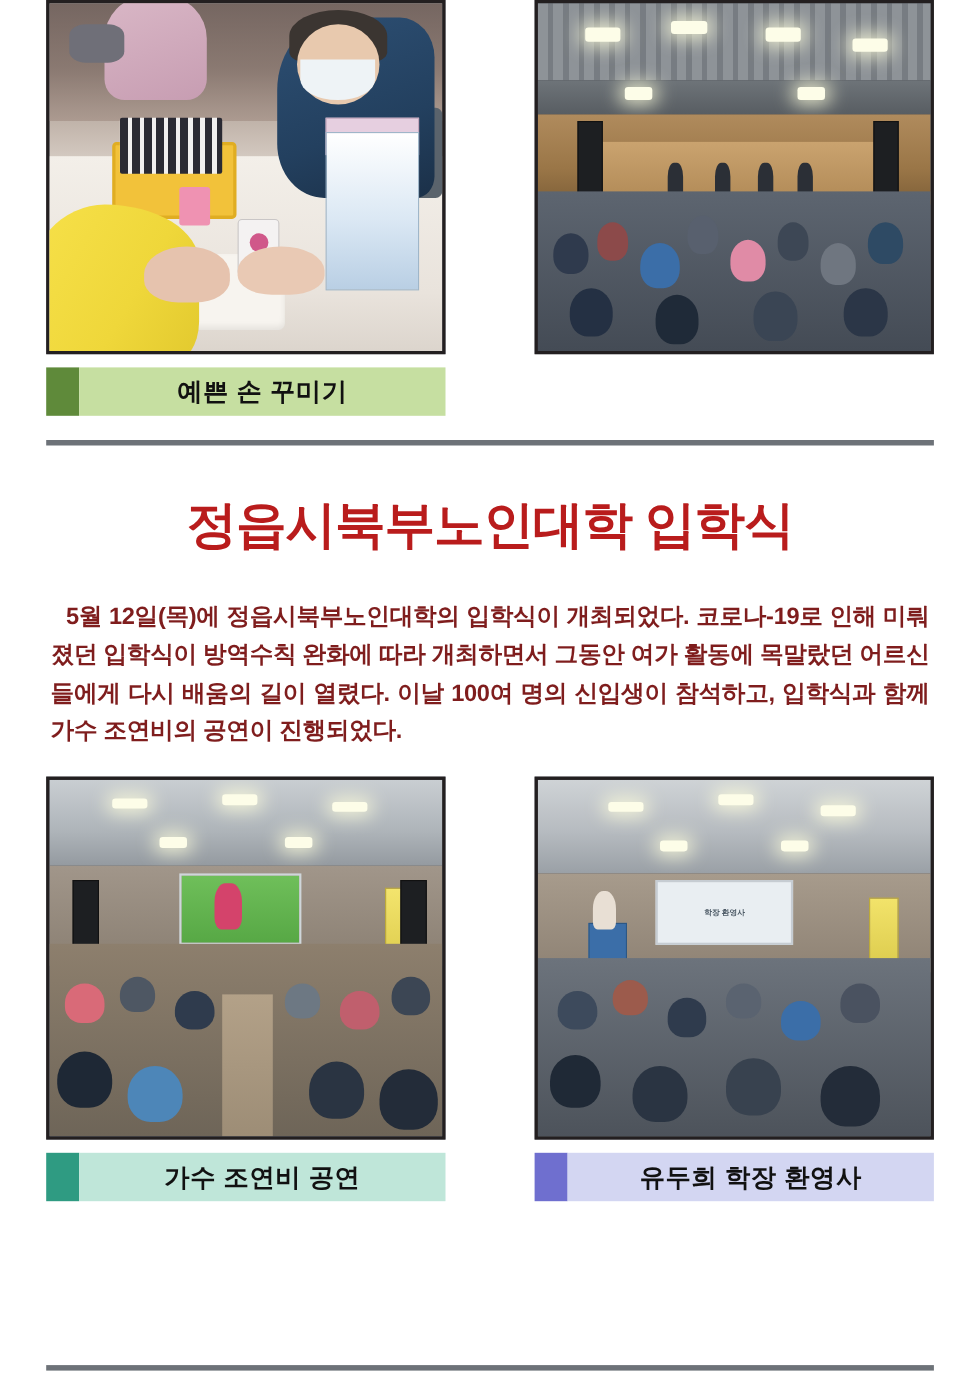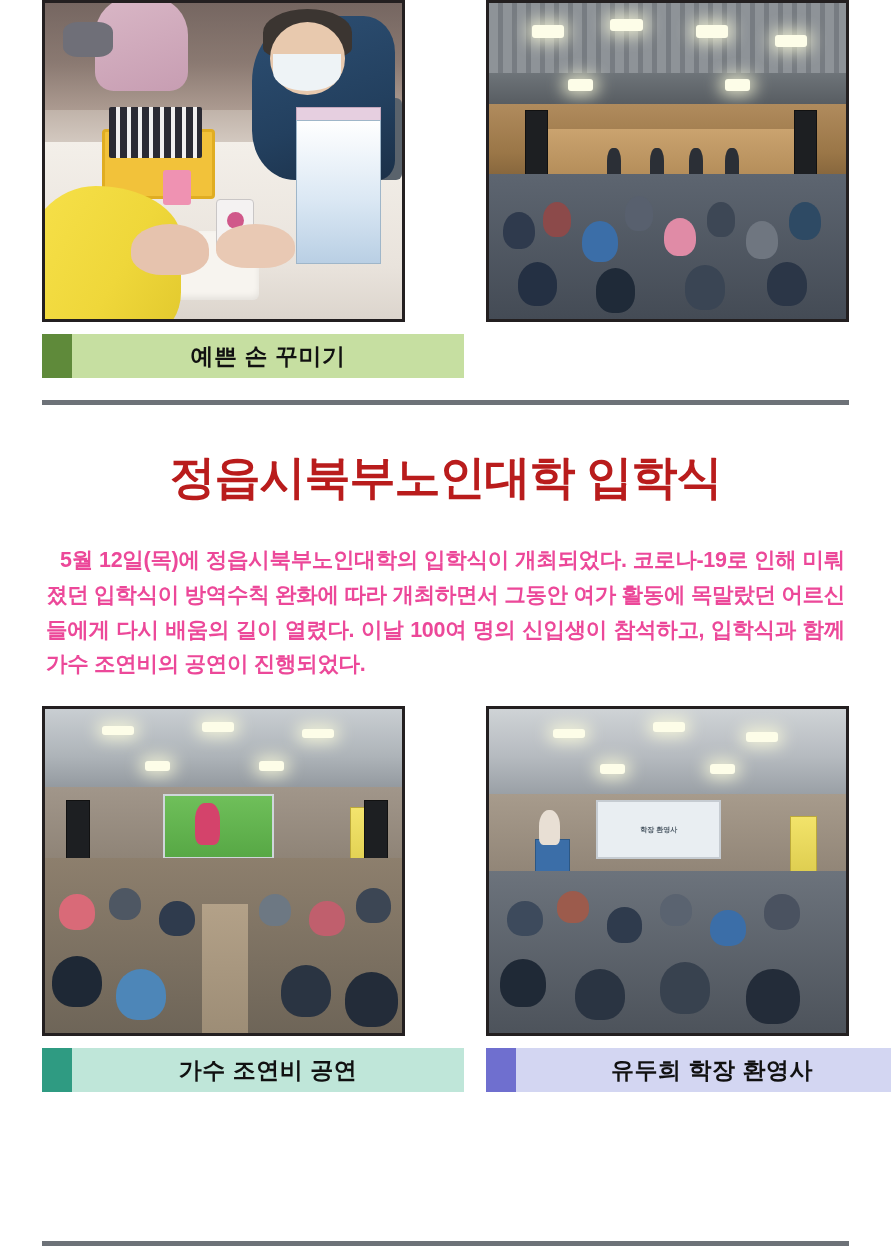--- a/index.html
+++ b/index.html
@@ -49,21 +49,21 @@
   .photo-bottom {
     height: 330px;
   }
 
   
   .caption {
     margin-top: 12px;
     height: 44px;
     display: flex;
     align-items: stretch;
-    width: 422px;
+    width: 363px;
   }
   .caption .swatch {
     width: 30px;
     flex: 0 0 30px;
   }
   .caption .label {
     flex: 1 1 auto;
     display: flex;
     align-items: center;
     justify-content: center;
@@ -110,21 +110,21 @@
     margin: 42px 0 0 0;
     color: #b91c1c;
   }
   .body-text {
     margin: 34px 4px 0 4px;
     font-size: 21.5px;
     line-height: 1.62;
     font-weight: bold;
     text-align: justify;
     text-indent: 14px;
-    color: #ec4899;
+    color: #7f1d1d;
     letter-spacing: -0.3px;
   }
 
   .bottom-row {
     margin-top: 24px;
   }
 
   
   .ph { position: absolute; }
 

